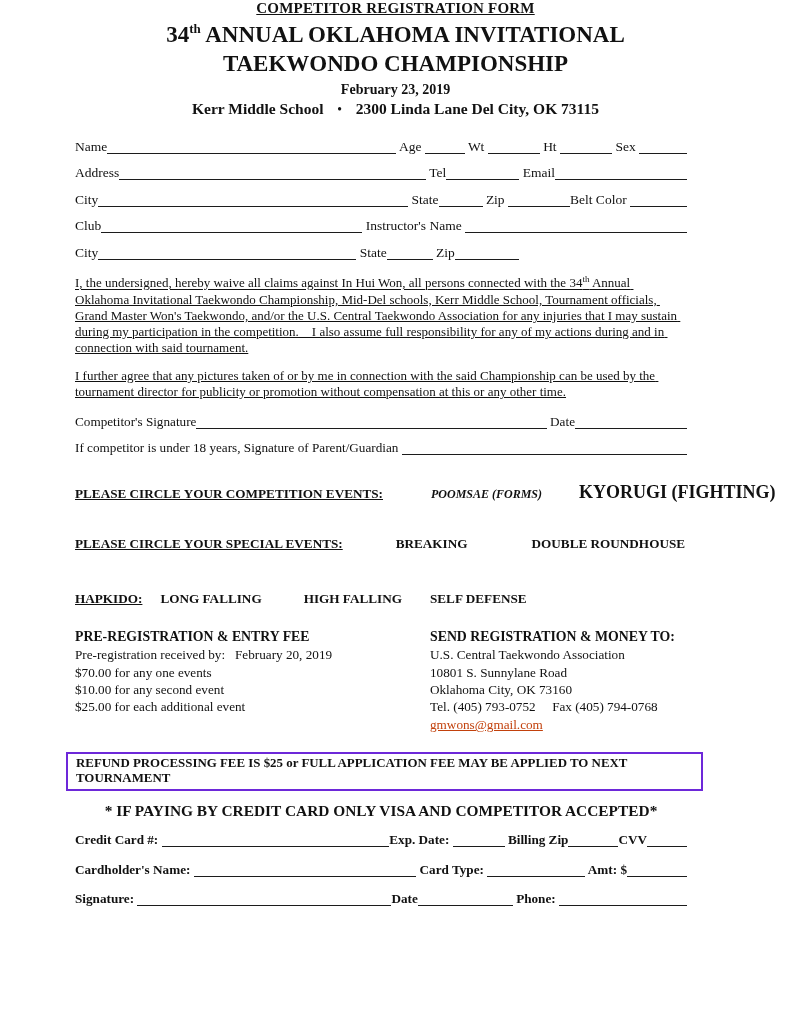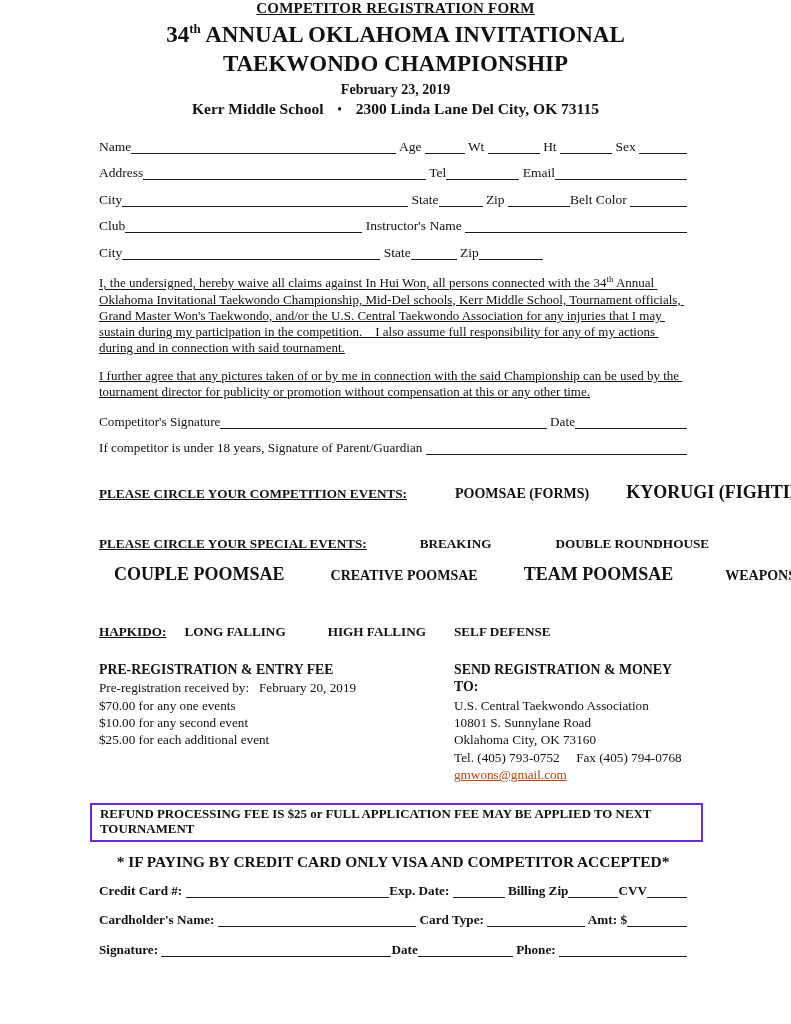--- a/index.html
+++ b/index.html
@@ -11,42 +11,42 @@
     overflow:hidden;
   }
   .header { text-align:center; }
   .form-title { font-size:15px; font-weight:bold; text-decoration:underline; letter-spacing:.2px; }
   .main-title { font-size:23px; font-weight:bold; line-height:1.26; margin-top:4px; }
   .main-title sup { font-size:13px; }
   .event-date { font-size:14px; font-weight:bold; margin-top:3px; }
   .venue { font-size:15.5px; font-weight:bold; margin-top:2px; }
   .venue .bullet { margin:0 14px; font-size:12px; vertical-align:1px; }
 
-  .content { padding:0 104px 0 75px;margin-left:24px; }
+  .content { padding:0 104px 0 75px; }
 
   
   .frow { display:flex; align-items:baseline; font-size:13.5px; }
   .frow .lbl { white-space:pre; flex:0 0 auto; }
   .bline { flex:0 0 auto; border-bottom:1.3px solid #1c1c1c; align-self:flex-end; height:3px; margin-bottom:1px; }
   .bline.fl { flex:1 1 auto; }
 
   .fields { margin-top:21px; }
   .fields .frow { margin-bottom:10.5px; }
 
   .waiver { margin-top:8px; font-size:13px; line-height:16px; white-space:pre-wrap;text-decoration:underline; }
   .waiver sup { font-size:9px; }
   .waiver-2 { margin-top:12px; }
 
   .sigs { margin-top:14px; }
   .sigs .frow { margin-bottom:10px; font-size:13.2px; }
 
   .events { margin-top:26px; }
   .events .frow { font-weight:bold; font-size:13.2px; align-items:baseline; }
   .events .lbl.u { text-decoration:underline; }
-  .events .lbl.ev-sm { font-size:14px; }
+  .events .lbl.ev-sm { font-size:12px;font-style:italic; }
   .events .lbl.ev-lg { font-size:18px; }
   .row-special1 { margin-top:33px; }
   .row-special2 { margin-top:12px; }
   .row-hapkido { margin-top:39px; font-size:12.8px; }
 
   .cols { display:flex; margin-top:21px; font-size:13.2px; line-height:17.4px; }
   .col-left { width:355px; flex:0 0 auto; }
   .col-right { flex:1 1 auto; }
   .col-header { font-weight:bold; font-size:13.8px; margin-bottom:1px; }
   .tline { white-space:pre-wrap; }
@@ -145,26 +145,20 @@
     <div class="events">
         <div class="frow row-competition">
           <span class="lbl u">PLEASE CIRCLE YOUR COMPETITION EVENTS:</span>
           <span class="lbl ev-sm" style="margin-left: 48px;">POOMSAE (FORMS)</span>
           <span class="lbl ev-lg" style="margin-left: 37px;">KYORUGI (FIGHTING)</span>
         </div>
         <div class="frow row-special1">
           <span class="lbl u">PLEASE CIRCLE YOUR SPECIAL EVENTS:</span>
           <span class="lbl" style="margin-left: 53px;">BREAKING</span>
           <span class="lbl" style="margin-left: 64px;">DOUBLE ROUNDHOUSE</span>
-        </div>
-        <div class="frow row-special2">
-          <span class="lbl ev-lg" style="margin-left: 15px;">COUPLE POOMSAE</span>
-          <span class="lbl ev-sm" style="margin-left: 46px;">CREATIVE POOMSAE</span>
-          <span class="lbl ev-lg" style="margin-left: 46px;">TEAM POOMSAE</span>
-          <span class="lbl ev-sm" style="margin-left: 52px;">WEAPONS</span>
         </div>
         <div class="frow row-hapkido">
           <span class="lbl u">HAPKIDO:</span>
           <span class="lbl" style="margin-left: 18px;">LONG FALLING</span>
           <span class="lbl" style="margin-left: 42px;">HIGH FALLING</span>
           <span class="lbl" style="margin-left: 28px;">SELF DEFENSE</span>
         </div>
       </div>
 
     <div class="cols">

